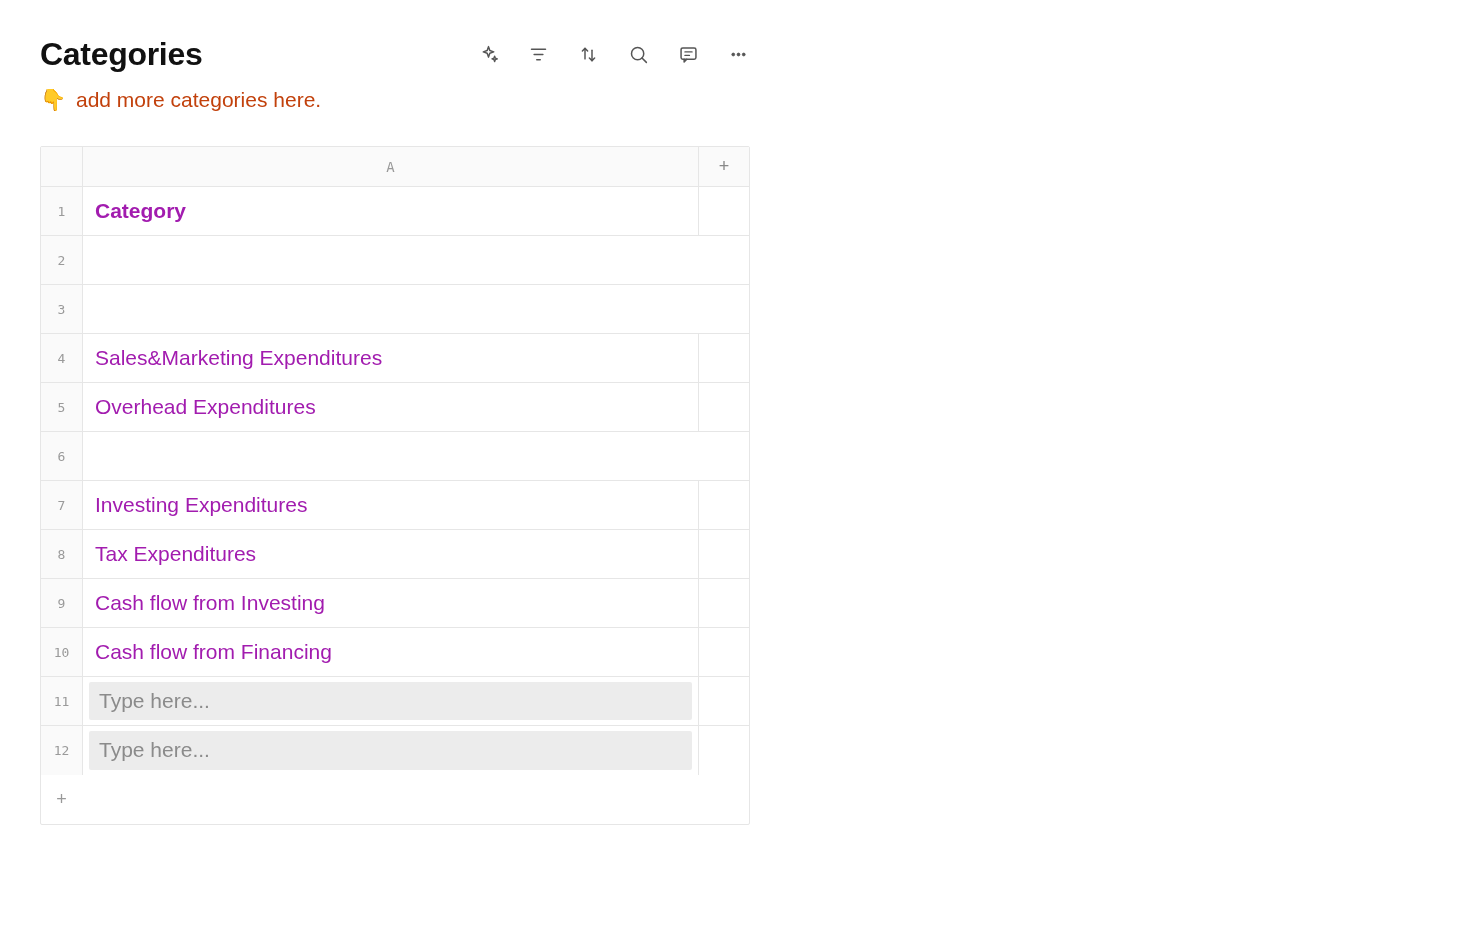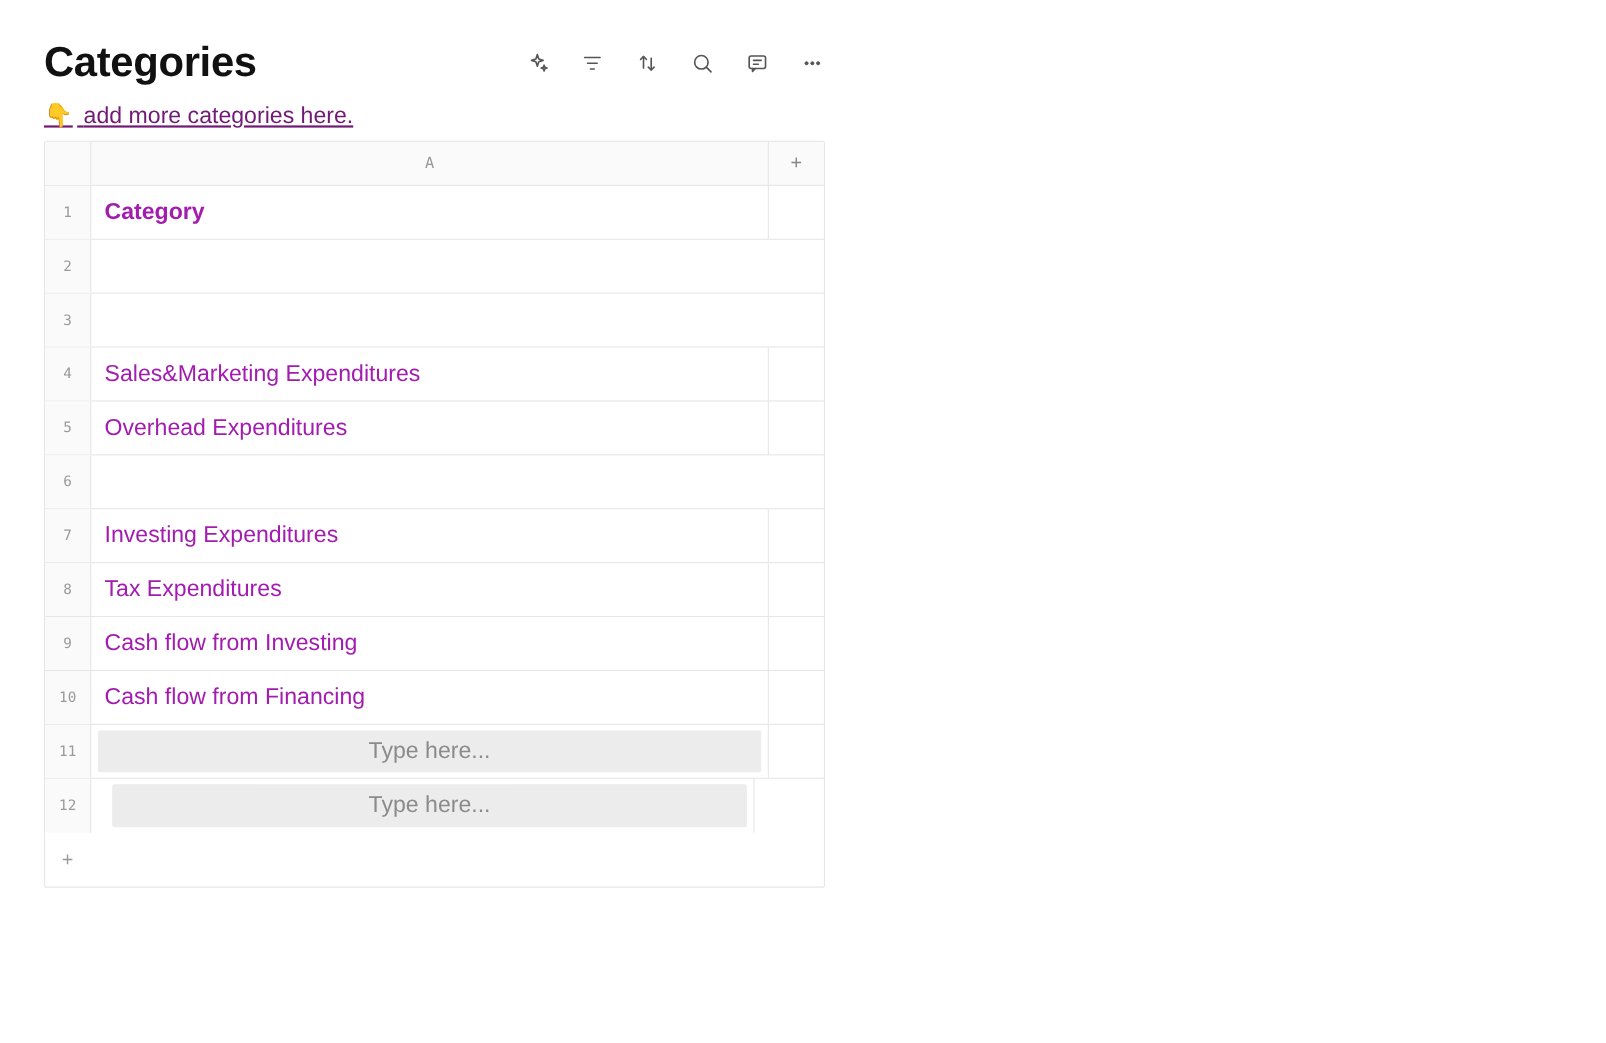--- a/index.html
+++ b/index.html
@@ -10,21 +10,21 @@
     padding: 36px 40px;
   }
   .header {
     display: flex;
     align-items: center;
     justify-content: space-between;
     width: 710px;
     margin-bottom: 12px;
   }
   .title {
-    font-size: 38px;
+    font-size: 32px;
     font-weight: 700;
     color: #111;
     letter-spacing: -0.3px;
   }
   .toolbar {
     display: flex;
     align-items: center;
     gap: 26px;
   }
   .toolbar-btn {
@@ -32,24 +32,23 @@
     height: 24px;
     display: flex;
     align-items: center;
     justify-content: center;
     cursor: pointer;
     color: #555;
   }
   .toolbar-btn svg { stroke: #555; }
   .subtitle {
     font-size: 21px;
-    color: #701a75;
-    margin-bottom: 8px;
+    color: #c2410c;
+    margin-bottom: 32px;
     line-height: 1.4;
-    text-decoration: underline;
   }
   .subtitle .emoji { font-size: 21px; margin-right: 4px; }
   .grid {
     border: 1px solid #e6e6e6;
     border-radius: 2px;
     width: 710px;
     font-size: 20px;
   }
   .grid-header-row {
     display: flex;
@@ -87,21 +86,21 @@
     justify-content: center;
     color: #888;
     font-size: 18px;
     cursor: pointer;
   }
   .grid-row {
     display: flex;
     border-bottom: 1px solid #e6e6e6;
     min-height: 49px;
   }
-  .grid-row:last-child { border-bottom: none; gap: 13px; }
+  .grid-row:last-child { border-bottom: none; }
   .cell {
     flex: 1;
     padding: 11px 12px;
     border-right: 1px solid #e6e6e6;
     display: flex;
     align-items: center;
     font-size: 21px;
     color: #a21caf;
   }
   .cell.bold { font-weight: 700; }
@@ -116,21 +115,20 @@
     border-radius: 2px;
     padding: 7px 10px;
     color: #8b8b8b;
     font-size: 21px;
     border-right: 0;
   }
   .placeholder-row .cell-wrap {
     flex:1;
     border-right:1px solid #e6e6e6;
     display:flex;
-    text-align:center;
   }
   .new-row {
     display: flex;
     height: 49px;
     align-items: center;
   }
   .new-row .plus {
     width: 42px;
     flex: 0 0 42px;
     display: flex;

